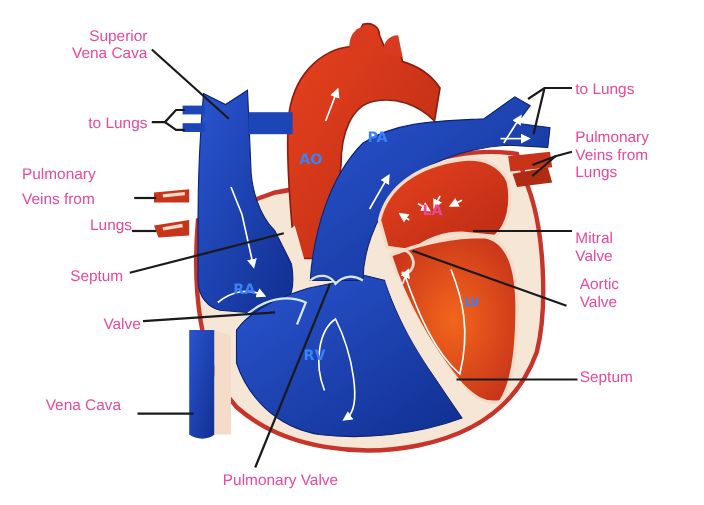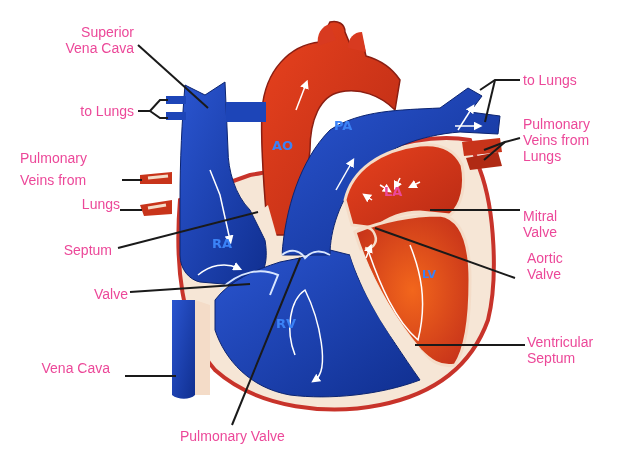--- a/index.html
+++ b/index.html
@@ -1,21 +1,21 @@
 <!DOCTYPE html>
 <html><head>
 <meta charset="utf-8">
 <style>
   html, body { margin:0; padding:0; background:#ffffff; }
   body { width:640px; height:459px; overflow:hidden; position:relative; font-family:"DejaVu Sans", sans-serif; }
   #stage { position:absolute; left:0; top:0; width:640px; height:459px; }
   .lbl { position:absolute; font-family:Liberation Sans, sans-serif; font-size:14px; line-height:16px; color:#ec4899; white-space:nowrap; }
   .lbl.r { text-align:right; }
   .lbl.l { text-align:left; }
-  .lbl.c { text-align:left; }
+  .lbl.c { text-align:center; }
   .inner { position:absolute; font-family:"DejaVu Sans", sans-serif; font-size:13px; font-weight:bold; color:#3b82f6; }
   .inner.la { color:#ec4899; }
 </style>
 </head>
 <body>
 
 <div id="stage">
   <svg width="640" height="459" viewBox="0 0 640 459" xmlns="http://www.w3.org/2000/svg">
     <defs>
       <linearGradient id="blueG" x1="0" y1="0" x2="1" y2="1">
@@ -105,21 +105,21 @@
       <path d="M520,210 L430,210"></path>
       <path d="M515,278 L375,228"></path>
       <path d="M525,345 L415,345"></path>
     </g>
   </svg>
 
   
   <span class="inner" style="left:272px;top:138px;text-align:right;">AO</span>
   <span class="inner" style="left:334px;top:118px;">PA</span>
   <span class="inner la" style="left:384px;top:184px;">LA</span>
-  <span class="inner" style="left:180px;top:236px;padding-left:32px;">RA</span>
+  <span class="inner" style="left:180px;top:256px;padding-left:32px;">RA</span>
   <span class="inner" style="left:276px;top:316px;">RV</span>
   <span class="inner" style="left:422px;top:268px;font-size:11px;">LV</span>
 
   
   <div class="lbl r" style="left:40px;top:24px;width:94px;">
     <div>Superior</div>
     <div>Vena Cava</div>
   </div>
   <div class="lbl r" style="left:40px;top:103px;width:94px;">
     <div>to Lungs</div>
@@ -153,16 +153,15 @@
   </div>
   <div class="lbl l" style="left:523px;top:184px;margin-top:24px;">
     <div>Mitral</div>
     <div>Valve</div>
   </div>
   <div class="lbl l" style="left:527px;top:250px;">
     <div>Aortic</div>
     <div>Valve</div>
   </div>
   <div class="lbl l" style="left:527px;top:334px;">
-    <div>Ventricular</div>
     <div>Septum</div>
   </div>
 </div>
 
 </body></html>

